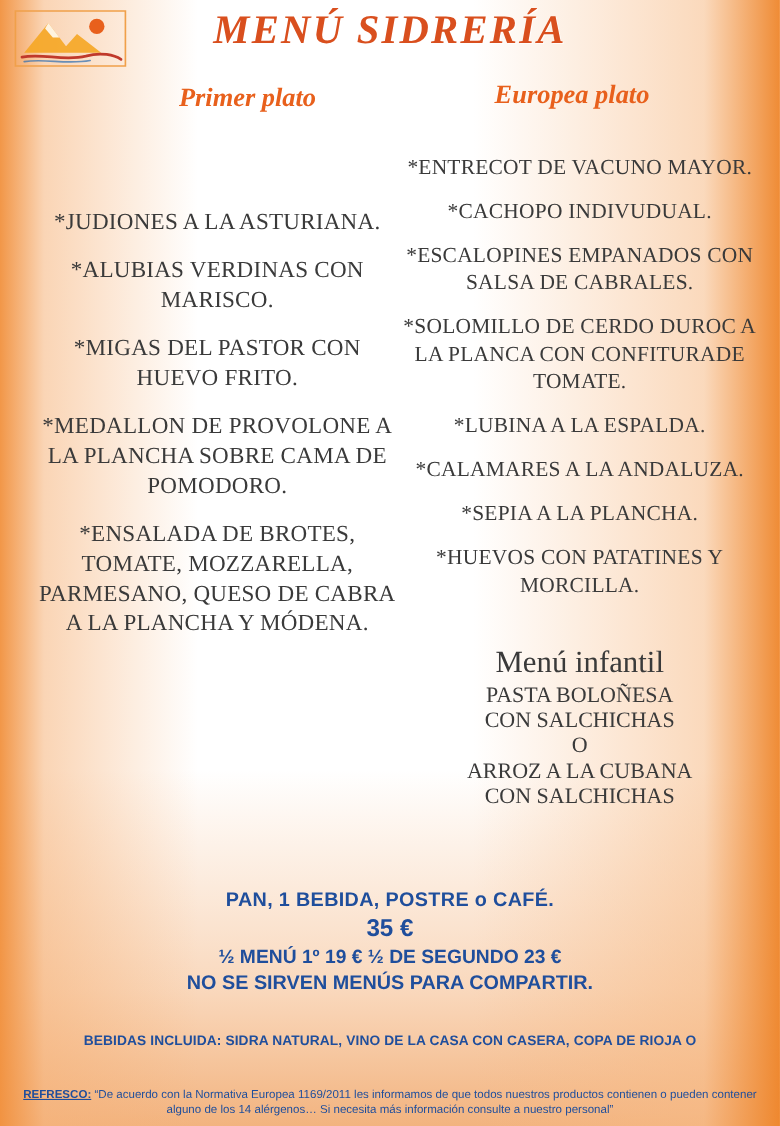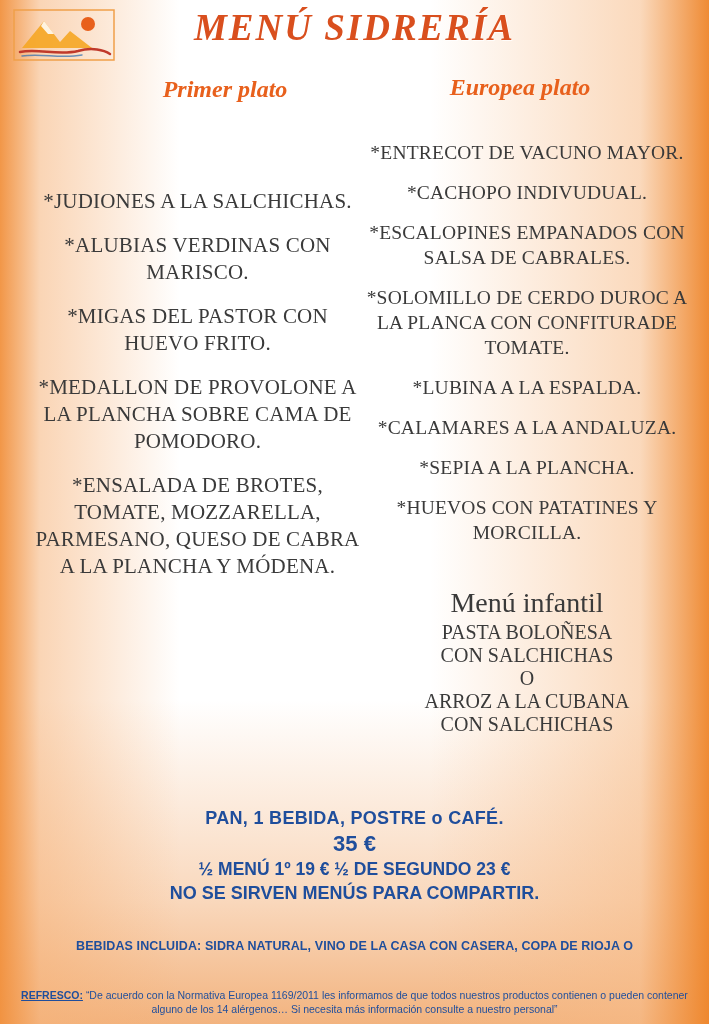--- a/index.html
+++ b/index.html
@@ -191,21 +191,21 @@
       <path d="M14 52 C34 49, 52 55, 74 51" fill="none" stroke="#2b6cb0" stroke-width="1.5" stroke-linecap="round" opacity="0.7"></path>
     </svg>
   </div>
 
   <div id="title">MENÚ SIDRERÍA</div>
 
   <div class="col-head" id="head-first">Primer plato</div>
   <div class="col-head" id="head-second">Europea plato</div>
 
   <div class="col" id="col-first">
-    <p class="dish">*JUDIONES A LA SALCHICHAS.</p>
+    <p class="dish">*JUDIONES A LA ASTURIANA.</p>
     <p class="dish">*ALUBIAS VERDINAS CON MARISCO.</p>
     <p class="dish">*MIGAS DEL PASTOR CON HUEVO FRITO.</p>
     <p class="dish">*MEDALLON DE PROVOLONE A LA PLANCHA SOBRE CAMA DE POMODORO.</p>
     <p class="dish">*ENSALADA DE BROTES, TOMATE, MOZZARELLA, PARMESANO, QUESO DE CABRA A LA PLANCHA Y MÓDENA.</p>
   </div>
 
   <div class="col" id="col-second">
     <p class="dish">*ENTRECOT DE VACUNO MAYOR.</p>
     <p class="dish">*CACHOPO INDIVUDUAL.</p>
     <p class="dish">*ESCALOPINES EMPANADOS CON SALSA DE CABRALES.</p>

